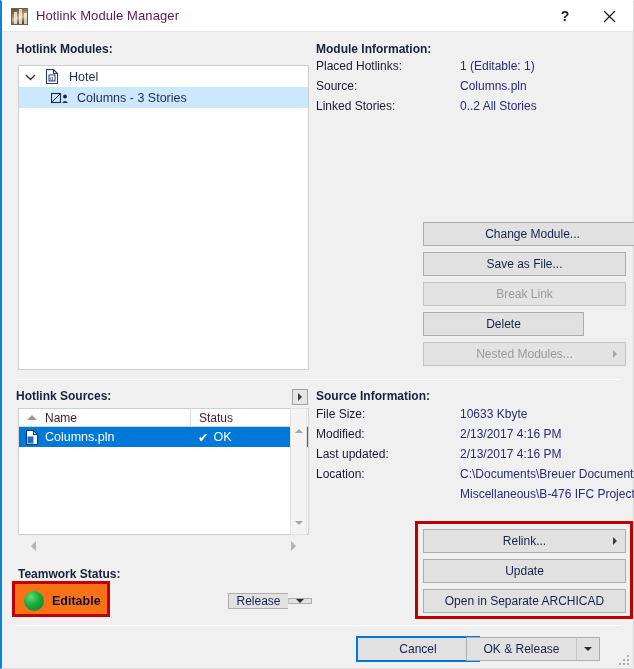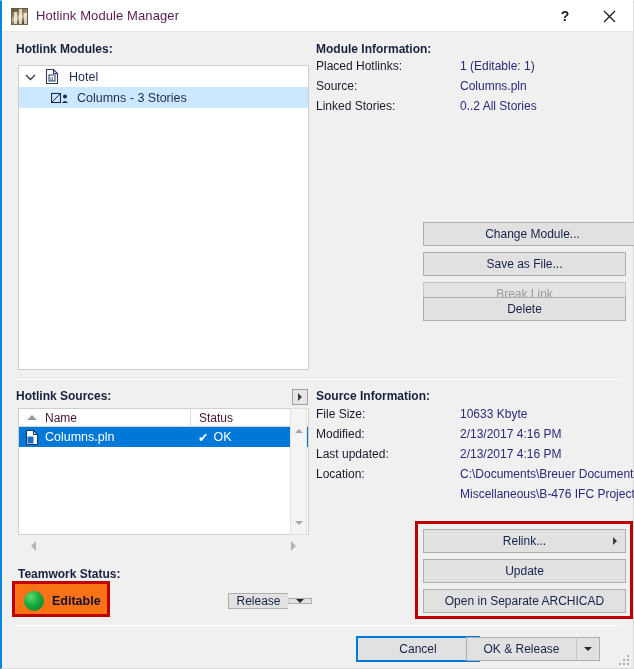--- a/index.html
+++ b/index.html
@@ -348,22 +348,26 @@
 
   <div class="btn" style="left:421px; top:221px; width:219px; height:24px;">
     <span>Change Module...</span>
   </div>
   <div class="btn" style="left:421px; top:251px; width:203px; height:24px;">
     <span>Save as File...</span>
   </div>
   <div class="btn disabled" style="left:421px; top:281px; width:203px; height:24px;">
     <span>Break Link</span>
   </div>
-  <div class="btn" style="left:421px; top:296px; width:203px; height:24px;">
+  <div class="btn" style="left:421px; top:311px; width:161px; height:24px;">
     <span>Delete</span>
+  </div>
+  <div class="btn disabled" style="left:421px; top:341px; width:203px; height:24px;">
+    <span>Nested Modules...</span>
+    <i class="arrow-r"></i>
   </div>
 
   <div id="divider"></div>
 
   <div class="sec-label" style="left:14px; top:388px;">Hotlink Sources:</div>
   <div id="sources-expand">
     <i class="arrow-r2"></i>
   </div>
 
   <div id="sources-box">

